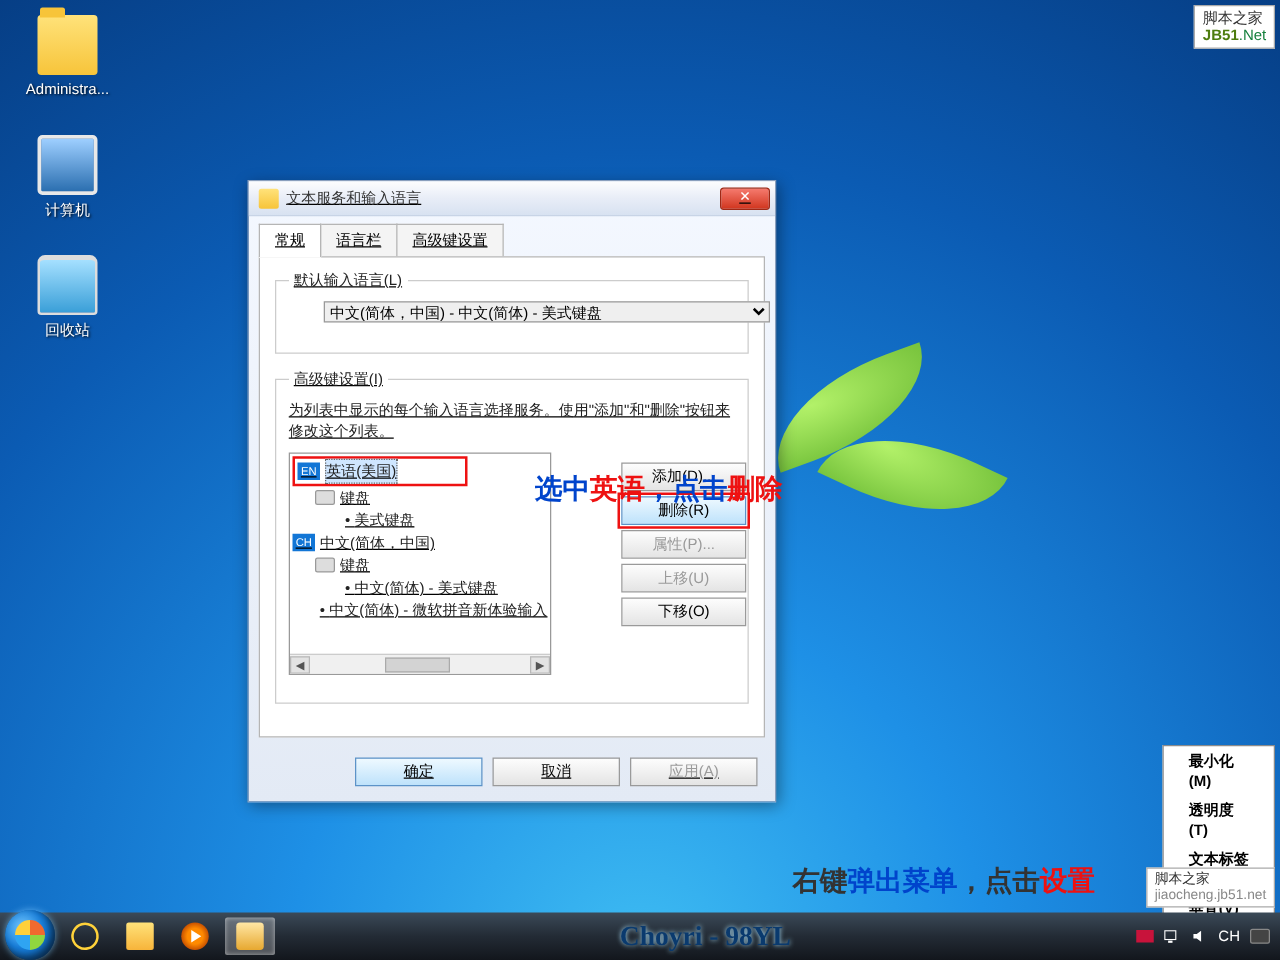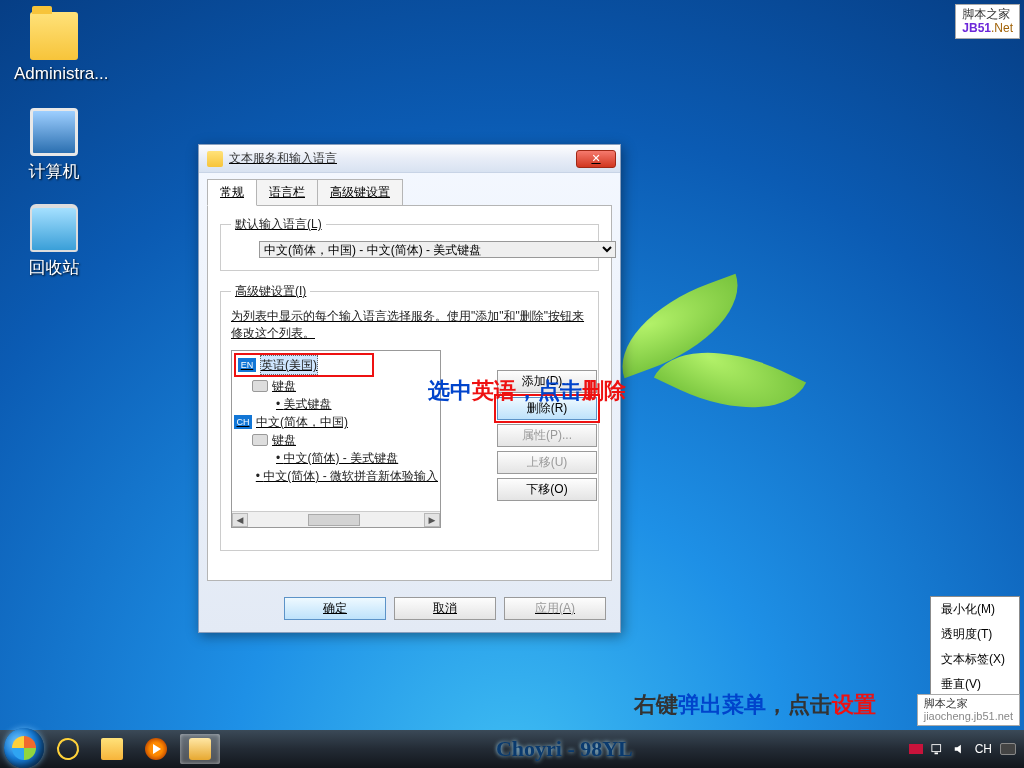--- a/index.html
+++ b/index.html
@@ -1,40 +1,40 @@
 <!DOCTYPE html>
 <html><head>
 <meta charset="utf-8">
 <style>
 *{margin:0;padding:0;box-sizing:border-box;font-family:"Microsoft YaHei",SimSun,Tahoma,sans-serif;}
 html,body{width:1024px;height:768px;overflow:hidden;}
 
 #desktop{position:relative;width:1024px;height:768px;background:radial-gradient(circle at 50% 100%,#3ebcf2 0%,#1e90e6 30%,#0b5bb3 70%,#063e85 100%);}
 .leaf{position:absolute;width:140px;height:60px;background:radial-gradient(ellipse at 30% 30%,#c4ff5e,#6fbd1e);border-radius:80% 0 80% 0/100% 0 100% 0;opacity:.9;transform:rotate(-20deg);}
-.desktop-icon{position:absolute;width:80px;text-align:center;color:#fff;font-size:17px;text-shadow:1px 1px 2px #000;}
+.desktop-icon{position:absolute;width:80px;text-align:center;color:#fff;font-size:12px;text-shadow:1px 1px 2px #000;}
 .desktop-icon .icon-box{width:48px;height:48px;margin:0 auto 4px;}
 .folder{background:linear-gradient(180deg,#ffe27a,#f7c43a);border-radius:3px;position:relative;}
 .folder:before{content:"";position:absolute;top:-6px;left:2px;width:20px;height:8px;background:#f7c43a;border-radius:2px 2px 0 0;}
 .monitor{background:linear-gradient(180deg,#9ecfff,#2b6fb0);border-radius:4px;border:3px solid #e8e8e8;}
 .bin{background:linear-gradient(180deg,#a5e0ff,#3a9fd8);border-radius:6px 6px 3px 3px;border:2px solid #ddd;border-top-width:4px;}
 
 .badge{position:absolute;right:4px;background:#fff;border:1px solid #aaa;padding:2px 6px;font-size:12px;color:#333;line-height:1.2;}
-.badge .red{color:#6d28d9;font-weight:bold;text-align:right;}
-.badge .blue{color:#a16207;}
+.badge .red{color:#4d7c0f;font-weight:bold;text-align:right;}
+.badge .blue{color:#15803d;}
 
 #dialog{position:absolute;left:198px;top:144px;width:423px;background:linear-gradient(180deg,#f4f8ff,#e3eaf5);border:1px solid #8a9fbd;box-shadow:2px 3px 12px rgba(0,0,0,.4);text-decoration:underline;}
 .titlebar{height:28px;display:flex;align-items:center;padding:0 4px 0 8px;background:linear-gradient(180deg,#fdfdfe,#e8edf7 50%,#d8e2f1);border-bottom:1px solid #c8d4e6;font-size:12px;color:#333;}
 .titlebar .ticon{width:16px;height:16px;margin-right:6px;background:linear-gradient(180deg,#ffe27a,#f7c43a);border-radius:2px;}
 .titlebar .spacer{flex:1;}
 .closebtn{width:40px;height:18px;background:linear-gradient(180deg,#f57a6e,#d1361f);border:1px solid #a02815;border-radius:3px;color:#fff;font-size:11px;line-height:15px;text-align:center;cursor:pointer;}
 .tabs{display:flex;padding:6px 8px 0 8px;font-size:12px;}
 .tab{padding:4px 12px;border:1px solid #b5b5b5;background:#f4f4f4;border-bottom:none;margin-right:-1px;cursor:pointer;}
 .tab.active{background:#fff;border-bottom:1px solid #fff;position:relative;z-index:2;}
 .tabbody{margin:-1px 8px 8px 8px;border:1px solid #b5b5b5;background:#fff;padding:10px 12px 14px;min-height:376px;position:relative;}
-fieldset{border:1px solid #ccc;padding:8px 10px 12px;margin-bottom:12px;font-size:12px;color:#222;}
+fieldset{border:1px solid #ccc;padding:8px 10px 24px;margin-bottom:12px;font-size:12px;color:#222;}
 legend{padding:0 4px;}
 select.combo{width:100%;height:17px;font-size:12px;border:1px solid #999;margin-left:28px;}
 .tree-panel{border:1px solid #999;width:210px;height:178px;overflow:hidden;background:#fff;font-size:12px;line-height:18px;position:relative;}
 .tree-panel .inner{padding:2px;}
 .tree-row{white-space:nowrap;display:flex;align-items:center;}
 .tree-row .ind{display:inline-block;}
 .lang-tag{display:inline-block;width:18px;height:14px;font-size:9px;line-height:14px;text-align:center;color:#fff;margin-right:4px;}
 .tag-en{background:#1276d6;}
 .tag-ch{background:#1276d6;}
 .kb-icon{display:inline-block;width:16px;height:12px;background:#ddd;border:1px solid #999;border-radius:2px;margin-right:4px;}
@@ -48,21 +48,21 @@
 .btn:disabled{color:#9a9a9a;cursor:default;}
 .btn.framed{outline:2px solid #e11;outline-offset:1px;}
 .btn.primary{background:linear-gradient(180deg,#eef9ff,#bee2fb);border-color:#5c93c8;}
 .dlg-buttons{display:flex;justify-content:flex-end;gap:8px;padding:8px 14px 12px;}
 .dlg-buttons .btn{width:102px;}
 
 .annot{position:absolute;font-family:"SimHei","Microsoft YaHei";font-weight:bold;font-size:22px;white-space:nowrap;}
 .annot span.r{color:#e11;} .annot span.b{color:#04c;} .annot span.dk{color:#333;}
 
 #ctxmenu{position:absolute;right:4px;top:596px;width:90px;background:#fff;border:1px solid #8b8b8b;font-size:12px;}
-#ctxmenu .mi{padding:4px 10px;cursor:pointer;}
+#ctxmenu .mi{padding:4px 20px;cursor:pointer;font-weight:bold;}
 #ctxmenu .mi:last-child{border-top:1px solid #e0e0e0;outline:2px solid #e11;outline-offset:-1px;background:#f3f3f3;}
 
 #taskbar{position:absolute;left:0;right:0;bottom:0;height:38px;background:linear-gradient(180deg,#3b4a58 0%,#232b35 50%,#12161c 100%);display:flex;align-items:center;padding:0 4px;gap:4px;}
 .orb{width:40px;height:40px;margin-top:-2px;border-radius:50%;background:radial-gradient(circle at 35% 35%,#73c8ff 0%,#167cd8 45%,#0a3f79 100%);box-shadow:inset -3px -3px 6px rgba(0,0,0,.5),0 0 6px rgba(120,200,255,.7);position:relative;cursor:pointer;}
 .orb:before{content:"";position:absolute;inset:8px;border-radius:50%;background:conic-gradient(#f06a2e 0 90deg,#90d63f 90deg 180deg,#2fa4f2 180deg 270deg,#ffd03a 270deg 360deg);}
 .tb-icon{width:40px;height:30px;border-radius:2px;display:flex;align-items:center;justify-content:center;cursor:pointer;}
 .tb-icon.active{background:rgba(255,255,255,.25);box-shadow:inset 0 0 4px rgba(255,255,255,.5);}
 .tb-icon .glyph{width:22px;height:22px;}
 .ie{border:2px solid #ffd23a;border-radius:50%;transform:rotate(-15deg);}
 .explorer{background:linear-gradient(180deg,#ffe27a,#f7b43a);border-radius:2px;}

